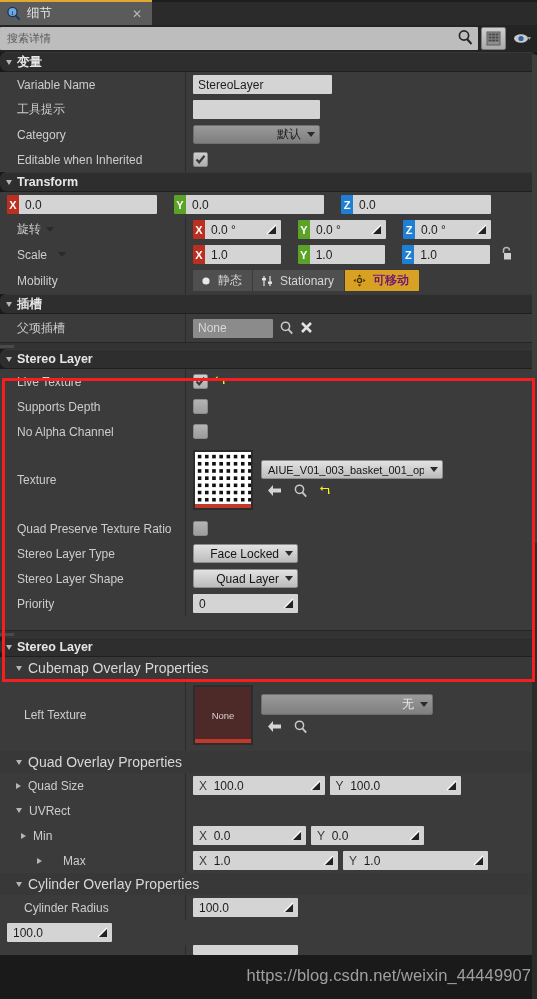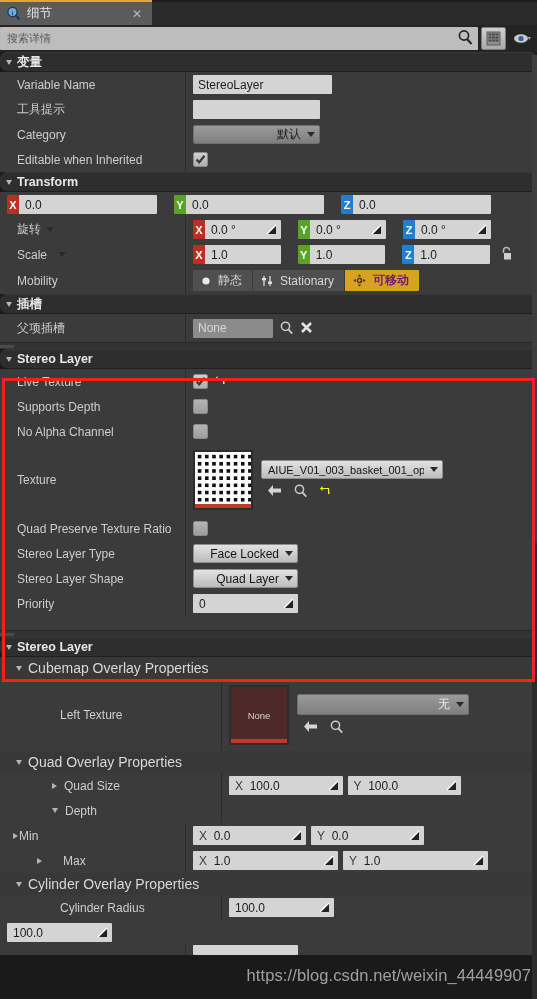--- a/index.html
+++ b/index.html
@@ -51,21 +51,21 @@
 
   .sub{ height:22px; background:#383838; display:flex; align-items:center; gap:6px; padding-left:16px; }
   .sub .ttl{ font-size:14px; color:#d8d8d8; }
 
   .row{ display:flex; min-height:25px; align-items:center; background:#3b3b3b; }
   .lbl{
     width:186px; flex:0 0 186px; padding-left:17px;
     border-right:1px solid #2b2b2b; align-self:stretch;
     display:flex; align-items:center; font-size:12px; color:#cdcdcd;
   }
-  .lbl.ind{ padding-left:24px;margin-left:36px; }
+  .lbl.ind{ padding-left:24px; }
   .lbl.ind2{ padding-left:33px; }
   .val{ flex:1 1 auto; display:flex; align-items:center; padding-left:7px; gap:6px; }
 
   
   .txt{
     height:19px; background:#d4d4d4; color:#1e1e1e; font-size:12px;
     display:flex; align-items:center; padding:0 5px; border-radius:1px;
   }
   .txt.empty{ color:#555; }
   .combo{
@@ -561,27 +561,27 @@
           <path d="M10 1 L10 10 L1 10 Z" fill="#222"></path>
           <path d="M1 10 L10 1" stroke="#fff" stroke-width="1.3"></path>
         </svg>
     </div>
   </div>
 </div>
 
 <div class="row">
   <div class="lbl ind" style="gap:7px;padding-left:16px">
     <span class="tri open"></span>
-    <span>Depth</span>
+    <span>UVRect</span>
   </div>
   <div class="val"></div>
 </div>
 
 <div class="row">
-  <div class="lbl ind2" style="gap:1px;padding-left:13px">
+  <div class="lbl ind2" style="gap:7px;padding-left:21px">
     <span class="tri"></span>
     <span>Min</span>
   </div>
   <div class="val" style="padding-right:113px;gap:5px">
     <div class="num" style="flex:1 1 0">
       <span><span style="color:#3c3c3c">X</span>&nbsp;&nbsp;<span>0.0</span></span>
       <svg class="spin" viewBox="0 0 11 11">
           <path d="M10 1 L10 10 L1 10 Z" fill="#222"></path>
           <path d="M1 10 L10 1" stroke="#fff" stroke-width="1.3"></path>
         </svg>

